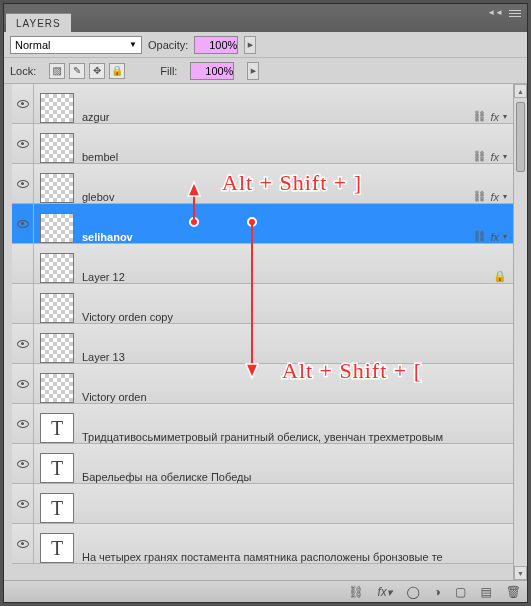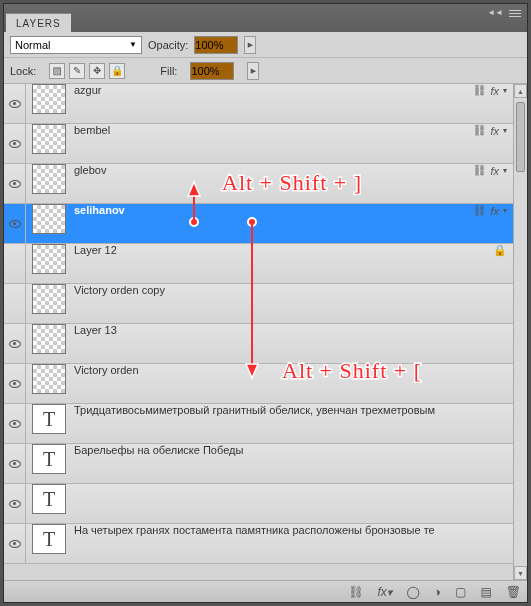--- a/index.html
+++ b/index.html
@@ -7,32 +7,32 @@
 .panel{position:absolute;top:3px;left:3px;right:3px;bottom:3px;background:#d4d4d4;border:1px solid #2e2e2e;display:flex;flex-direction:column;}
 .tabbar{height:28px;background:linear-gradient(#6b6b6b,#5d5d5d);display:flex;align-items:flex-end;padding-left:2px;position:relative;}
 .tab{background:#d4d4d4;padding:4px 10px 3px;font-size:10px;letter-spacing:1px;color:#333;border-top:1px solid #888;}
 .menubtn{position:absolute;right:4px;top:2px;width:16px;height:14px;display:flex;flex-direction:column;justify-content:center;gap:2px;padding:2px;}
 .menubtn span{height:1px;background:#ccc;}
 .collapse{position:absolute;right:24px;top:4px;color:#ccc;font-size:8px;}
 .optrow{height:26px;display:flex;align-items:center;padding:0 6px;gap:6px;border-bottom:1px solid #b8b8b8;}
 .select{width:132px;height:18px;background:#fff;border:1px solid #8a8a8a;display:flex;align-items:center;justify-content:space-between;padding:0 4px;}
 .select .arr{font-size:8px;}
 .lbl{color:#333;}
-.pct{width:44px;height:18px;background:#a16207;border:1px solid #8a8a8a;text-align:left;line-height:16px;}
+.pct{width:44px;height:18px;background:#f0abfc;border:1px solid #8a8a8a;text-align:right;line-height:16px;}
 .popbtn{width:12px;height:18px;border:1px solid #9a9a9a;background:#e0e0e0;display:flex;align-items:center;justify-content:center;font-size:7px;color:#555;}
 .lockrow{height:26px;display:flex;align-items:center;padding:0 6px;gap:13px;border-bottom:1px solid #b0b0b0;}
 .lockicons{display:flex;gap:4px;}
 .lockicons span{width:16px;height:16px;border:1px solid #999;background:#e8e8e8;display:flex;align-items:center;justify-content:center;font-size:10px;color:#555;}
 .layers{flex:1;overflow:hidden;position:relative;background:#d4d4d4;}
 .layerlist{position:absolute;top:0;left:0;right:14px;bottom:0;}
 .scrollbar{position:absolute;right:0;top:0;bottom:0;width:14px;background:#d8d8d8;border-left:1px solid #aaa;}
 .scrollbar .up,.scrollbar .dn{height:14px;background:#e2e2e2;border:1px solid #aaa;display:flex;align-items:center;justify-content:center;font-size:7px;color:#666;}
 .scrollbar .dn{position:absolute;bottom:0;left:0;right:0;}
 .scrollbar .thumb{position:absolute;top:18px;left:2px;right:2px;height:70px;background:#bfbfbf;border:1px solid #8f8f8f;border-radius:2px;}
-.layer{height:40px;border-bottom:1px solid #b3b3b3;display:flex;align-items:flex-start;background:linear-gradient(#e2e2e2,#d6d6d6);}
+.layer{height:40px;border-bottom:1px solid #b3b3b3;display:flex;align-items:flex-end;background:linear-gradient(#e2e2e2,#d6d6d6);margin-left:8px;}
 .layer.sel{background:#2e8efb;color:#fff;}
 .layer.sel .lname{color:#fff;font-weight:bold;}
 .vis{width:22px;height:100%;border-right:1px solid #b3b3b3;display:flex;align-items:center;justify-content:center;}
 .eye{width:12px;height:8px;border:1px solid #555;border-radius:50%;position:relative;}
 .eye::after{content:"";position:absolute;width:3px;height:3px;background:#555;border-radius:50%;top:1.5px;left:3.5px;}
 .noeye{width:12px;height:8px;}
 .thumb-wrap{width:34px;height:30px;margin:0 4px 0 6px;border:1px solid #777;background:#fff;position:relative;}
 .thumb-wrap.checker{background-image:linear-gradient(45deg,#ccc 25%,transparent 25%,transparent 75%,#ccc 75%),linear-gradient(45deg,#ccc 25%,#fff 25%,#fff 75%,#ccc 75%);background-size:8px 8px;background-position:0 0,4px 4px;}
 .thumb-wrap.text{display:flex;align-items:center;justify-content:center;font-family:Georgia,serif;font-size:20px;color:#444;}
 .lname{flex:1;color:#333;padding-left:4px;}

